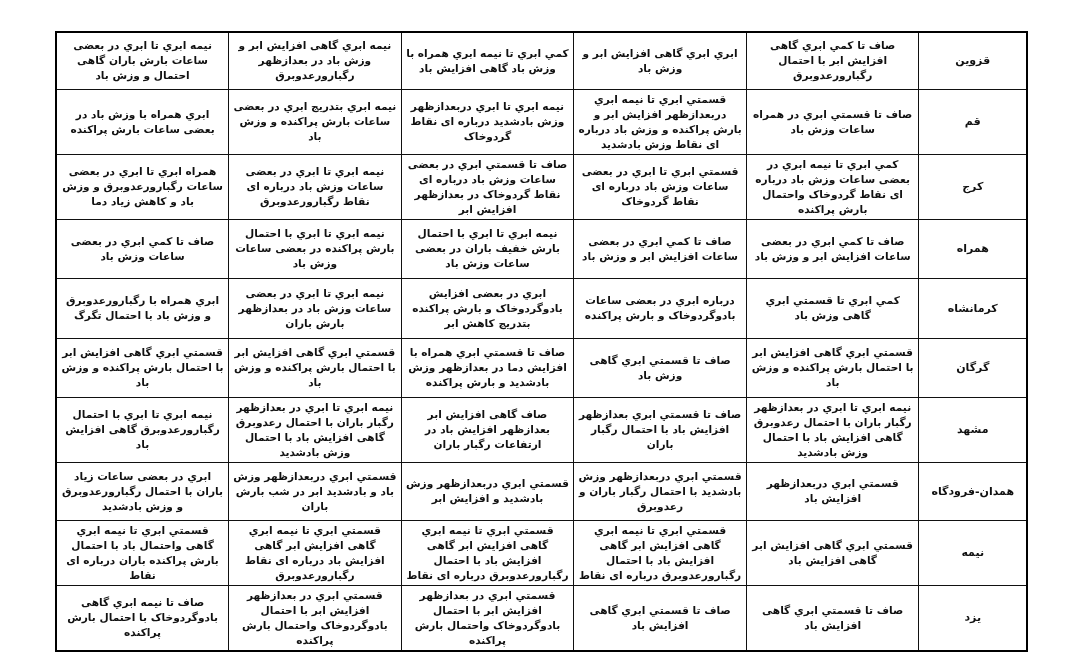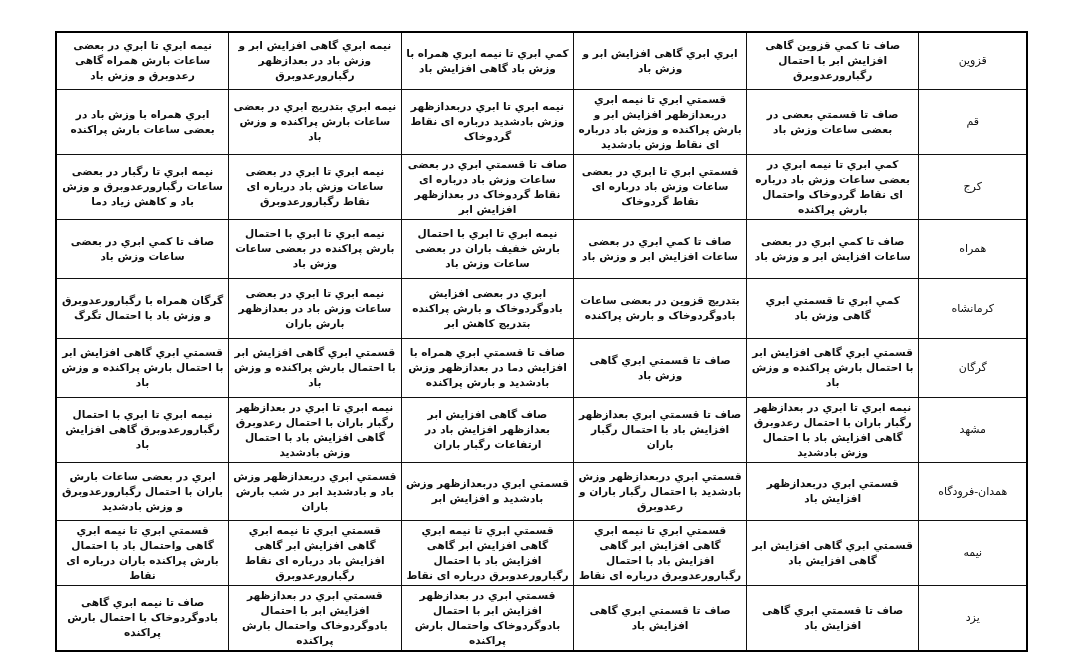--- a/index.html
+++ b/index.html
@@ -32,77 +32,77 @@
       vertical-align: middle;
       padding: 2px 4px;
       font-size: 10.6px;
       font-weight: bold;
       line-height: 15px;
       direction: rtl;
       overflow: hidden;
     }
     .forecast-table td.city {
       font-size: 11px;
-      font-weight: normal;
+      font-weight: bold;
     }
     col.c-city { width: 108px; }
     col.c-day { width: 172.6px; }
   </style>
 </head>
 <body>
 
 <table class="forecast-table">
   <colgroup>
     <col class="c-city">
     <col class="c-day">
     <col class="c-day">
     <col class="c-day">
     <col class="c-day">
     <col class="c-day">
   </colgroup>
   <tbody>
     <tr style="height:57px">
       <td class="city">قزوین</td>
-      <td>صاف تا كمي قزوین گاهی افزایش ابر با احتمال رگبارورعدوبرق</td>
+      <td>صاف تا كمي ابري گاهی افزایش ابر با احتمال رگبارورعدوبرق</td>
       <td>ابري ابري گاهی افزایش ابر و وزش باد</td>
       <td>كمي ابري تا نیمه ابري همراه با وزش باد گاهی افزایش باد</td>
       <td>نیمه ابري گاهی افزایش ابر و وزش باد در بعدازظهر رگبارورعدوبرق</td>
-      <td>نیمه ابري تا ابري در بعضی ساعات بارش همراه گاهی رعدوبرق و وزش باد</td>
+      <td>نیمه ابري تا ابري در بعضی ساعات بارش باران گاهی احتمال و وزش باد</td>
     </tr>
     <tr style="height:59px">
       <td class="city">قم</td>
-      <td>صاف تا قسمتي بعضی در بعضی ساعات وزش باد</td>
+      <td>صاف تا قسمتي ابري در همراه ساعات وزش باد</td>
       <td>قسمتي ابري تا نیمه ابري دربعدازظهر افزایش ابر و بارش پراكنده و وزش باد درباره ای نقاط وزش بادشدید</td>
       <td>نیمه ابري تا ابري دربعدازظهر وزش بادشدید درباره ای نقاط گردوخاک</td>
       <td>نیمه ابري بتدریج ابري در بعضی ساعات بارش پراكنده و وزش باد</td>
       <td>ابري همراه با وزش باد در بعضی ساعات بارش پراكنده</td>
     </tr>
     <tr style="height:59px">
       <td class="city">كرج</td>
       <td>كمي ابري تا نیمه ابري در بعضی ساعات وزش باد درباره ای نقاط گردوخاک واحتمال بارش پراكنده</td>
       <td>قسمتي ابري تا ابري در بعضی ساعات وزش باد درباره ای نقاط گردوخاک</td>
       <td>صاف تا قسمتي ابري در بعضی ساعات وزش باد درباره ای نقاط گردوخاک در بعدازظهر افزایش ابر</td>
       <td>نیمه ابري تا ابري در بعضی ساعات وزش باد درباره ای نقاط رگبارورعدوبرق</td>
-      <td>نیمه ابري تا رگبار در بعضی ساعات رگبارورعدوبرق و وزش باد و كاهش زیاد دما</td>
+      <td>همراه ابري تا ابري در بعضی ساعات رگبارورعدوبرق و وزش باد و كاهش زیاد دما</td>
     </tr>
     <tr style="height:59px">
       <td class="city">همراه</td>
       <td>صاف تا كمي ابري در بعضی ساعات افزایش ابر و وزش باد</td>
       <td>صاف تا كمي ابري در بعضی ساعات افزایش ابر و وزش باد</td>
       <td>نیمه ابري تا ابري با احتمال بارش خفیف باران در بعضی ساعات وزش باد</td>
       <td>نیمه ابري تا ابري با احتمال بارش پراكنده در بعضی ساعات وزش باد</td>
       <td>صاف تا كمي ابري در بعضی ساعات وزش باد</td>
     </tr>
     <tr style="height:60px">
       <td class="city">كرمانشاه</td>
       <td>كمي ابري تا قسمتي ابري گاهی وزش باد</td>
-      <td>بتدریج قزوین در بعضی ساعات بادوگردوخاک و بارش پراكنده</td>
+      <td>درباره ابري در بعضی ساعات بادوگردوخاک و بارش پراكنده</td>
       <td>ابري در بعضی افزایش بادوگردوخاک و بارش پراكنده بتدریج كاهش ابر</td>
       <td>نیمه ابري تا ابري در بعضی ساعات وزش باد در بعدازظهر بارش باران</td>
-      <td>گرگان همراه با رگبارورعدوبرق و وزش باد با احتمال تگرگ</td>
+      <td>ابري همراه با رگبارورعدوبرق و وزش باد با احتمال تگرگ</td>
     </tr>
     <tr style="height:59px">
       <td class="city">گرگان</td>
       <td>قسمتي ابري گاهی افزایش ابر با احتمال بارش پراكنده و وزش باد</td>
       <td>صاف تا قسمتي ابري گاهی وزش باد</td>
       <td>صاف تا قسمتي ابري همراه با افزایش دما در بعدازظهر وزش بادشدید و بارش پراكنده</td>
       <td>قسمتي ابري گاهی افزایش ابر با احتمال بارش پراكنده و وزش باد</td>
       <td>قسمتي ابري گاهی افزایش ابر با احتمال بارش پراكنده و وزش باد</td>
     </tr>
     <tr style="height:58px">
@@ -112,21 +112,21 @@
       <td>صاف گاهی افزایش ابر بعدازظهر افزایش باد در ارتفاعات رگبار باران</td>
       <td>نیمه ابري تا ابري در بعدازظهر رگبار باران با احتمال رعدوبرق گاهی افزایش باد با احتمال وزش بادشدید</td>
       <td>نیمه ابري تا ابري با احتمال رگبارورعدوبرق گاهی افزایش باد</td>
     </tr>
     <tr style="height:58px">
       <td class="city">همدان-فرودگاه</td>
       <td>قسمتي ابري دربعدازظهر افزایش باد</td>
       <td>قسمتي ابري دربعدازظهر وزش بادشدید با احتمال رگبار باران و رعدوبرق</td>
       <td>قسمتي ابري دربعدازظهر وزش بادشدید و افزایش ابر</td>
       <td>قسمتي ابري دربعدازظهر وزش باد و بادشدید ابر در شب بارش باران</td>
-      <td>ابري در بعضی ساعات بارش باران با احتمال رگبارورعدوبرق و وزش بادشدید</td>
+      <td>ابري در بعضی ساعات زیاد باران با احتمال رگبارورعدوبرق و وزش بادشدید</td>
     </tr>
     <tr style="height:62px">
       <td class="city">نیمه</td>
       <td>قسمتي ابري گاهی افزایش ابر گاهی افزایش باد</td>
       <td>قسمتي ابري تا نیمه ابري گاهی افزایش ابر گاهی افزایش باد با احتمال رگبارورعدوبرق درباره ای نقاط</td>
       <td>قسمتي ابري تا نیمه ابري گاهی افزایش ابر گاهی افزایش باد با احتمال رگبارورعدوبرق درباره ای نقاط</td>
       <td>قسمتي ابري تا نیمه ابري گاهی افزایش ابر گاهی افزایش باد درباره ای نقاط رگبارورعدوبرق</td>
       <td>قسمتي ابري تا نیمه ابري گاهی واحتمال باد با احتمال بارش پراكنده باران درباره ای نقاط</td>
     </tr>
     <tr style="height:63px">

